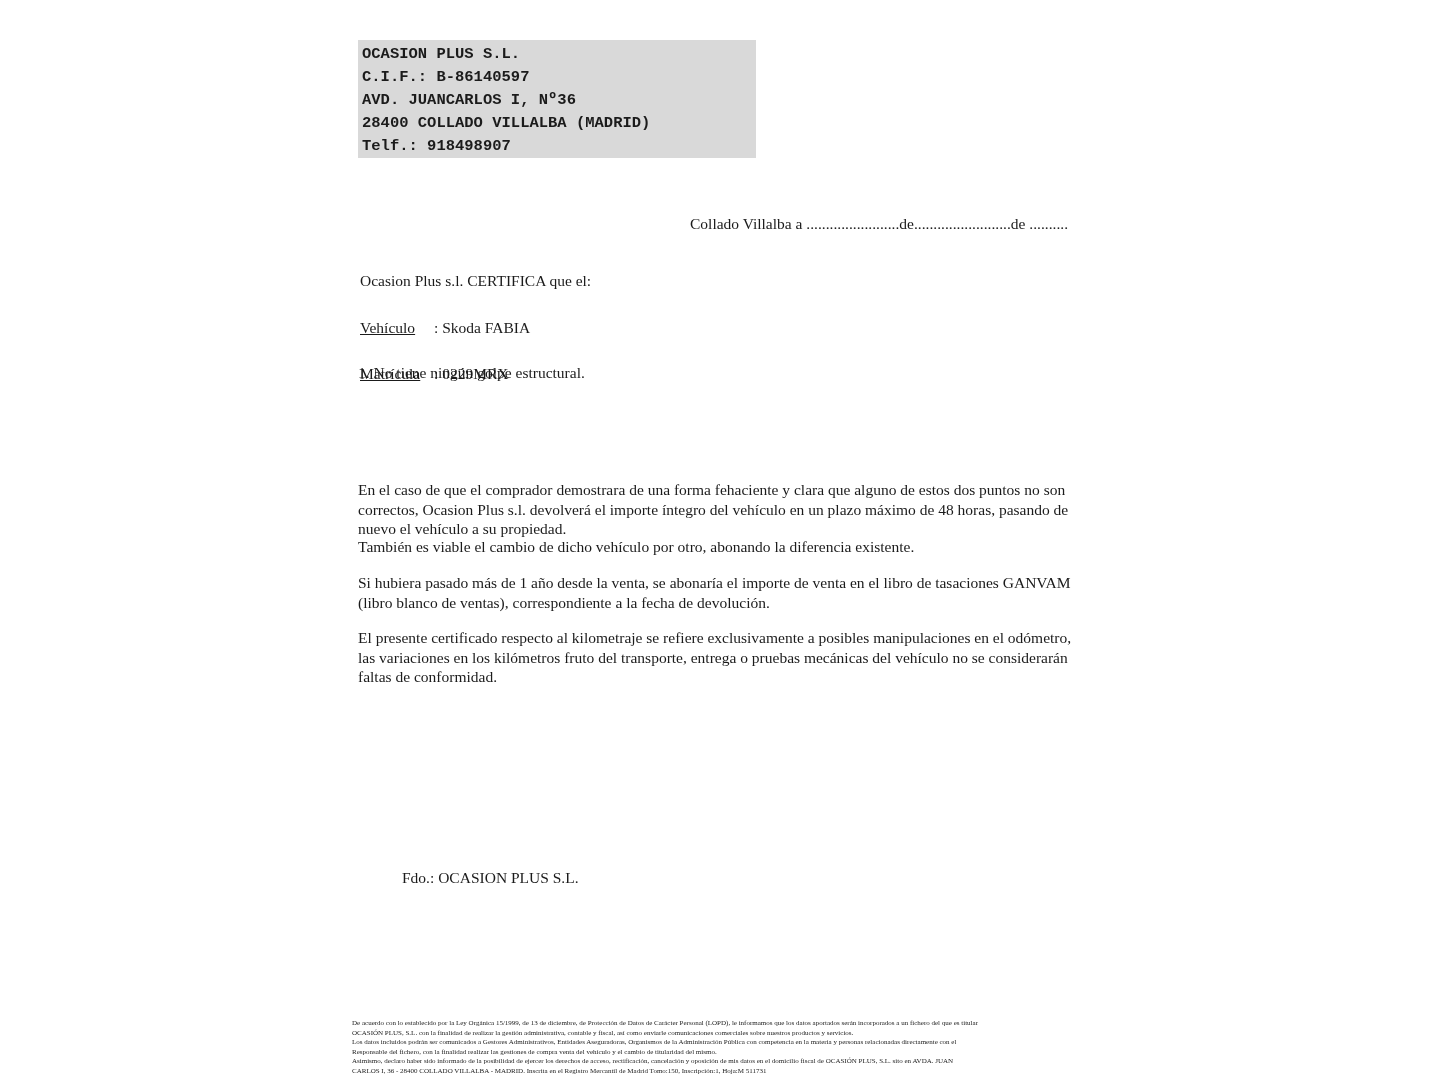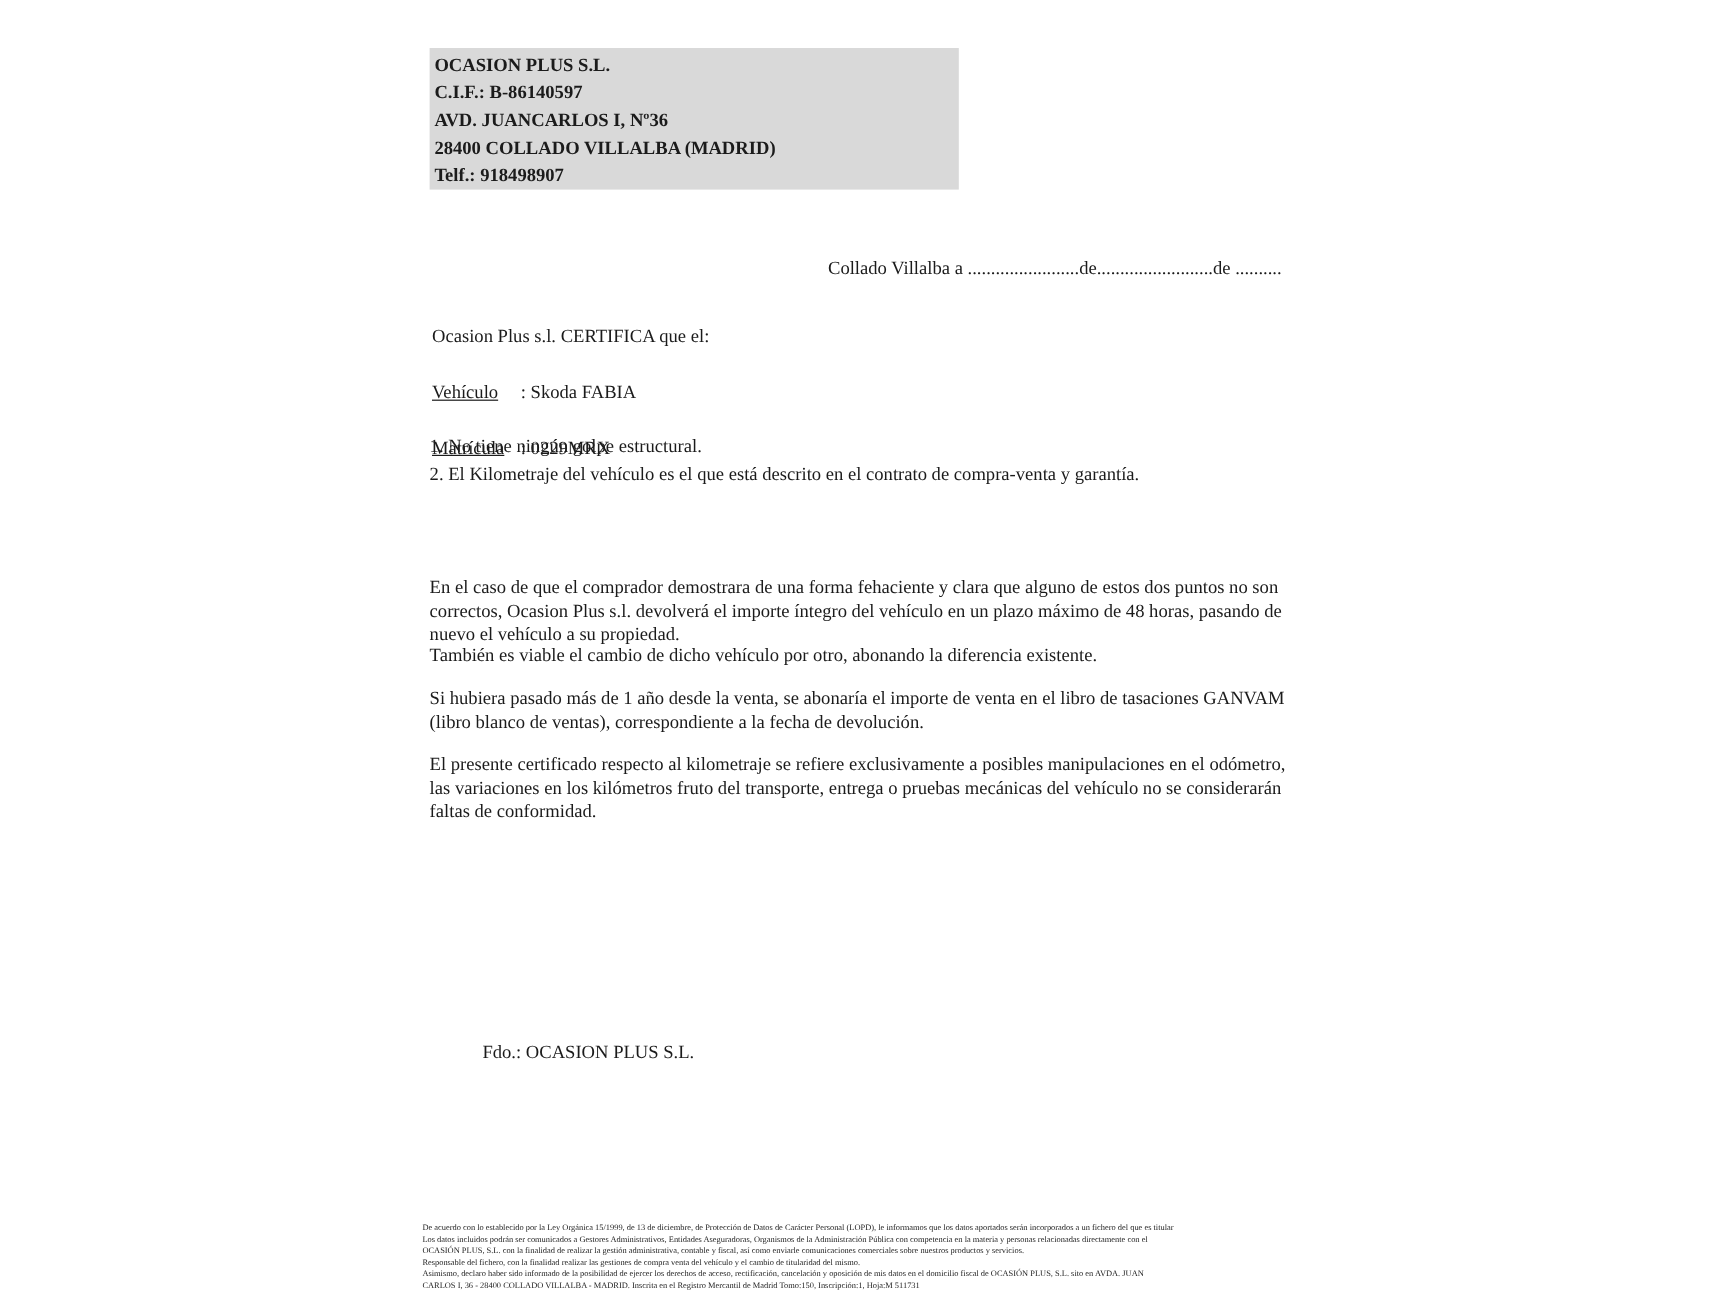--- a/index.html
+++ b/index.html
@@ -10,23 +10,24 @@
     font-family: "Liberation Serif", "DejaVu Serif", serif;
     color: #1b1b1b;
     overflow: hidden;
     position: relative;
   }
   .page { position: relative; width: 1440px; height: 1080px; background: #ffffff; }
 
   .header-box {
     position: absolute;
     left: 358px; top: 40px;
-    width: 441px; height: 118px;
+    width: 398px; height: 118px;
     background: #d9d9d9;
     padding: 3px 6px 0 4px;
+    font-family: Liberation Mono, monospace;
   }
   .header-box .hline {
     font-weight: bold;
     font-size: 15.5px;
     line-height: 23px;
     white-space: nowrap;
   }
 
   .date-line {
     position: absolute;
@@ -108,31 +109,30 @@
     <div class="cert-row">Ocasion Plus s.l. CERTIFICA que el:</div>
     <div class="cert-row">
       <span class="cert-label">Vehículo</span><span>: Skoda FABIA</span>
     </div>
     <div class="cert-row">
       <span class="cert-label">Matrícula</span><span>: 0229MRX</span>
     </div>
   </div>
 
   <div class="point point-1">1. No tiene ningún golpe estructural.</div>
-  <div class="point point-2">2. El Kilometraje del vehículo es el que está descrito en el contrato de compra-venta y garantía.</div>
 
   <div class="body-para para-1">En el caso de que el comprador demostrara de una forma fehaciente y clara que alguno de estos dos puntos no son correctos, Ocasion Plus s.l. devolverá el importe íntegro del vehículo en un plazo máximo de 48 horas, pasando de nuevo el vehículo a su propiedad.</div>
   <div class="body-para para-2">También es viable el cambio de dicho vehículo por otro, abonando la diferencia existente.</div>
   <div class="body-para para-3">Si hubiera pasado más de 1 año desde la venta, se abonaría el importe de venta en el libro de tasaciones GANVAM (libro blanco de ventas), correspondiente a la fecha de devolución.</div>
   <div class="body-para para-4">El presente certificado respecto al kilometraje se refiere exclusivamente a posibles manipulaciones en el odómetro, las variaciones en los kilómetros fruto del transporte, entrega o pruebas mecánicas del vehículo no se considerarán faltas de conformidad.</div>
 
   <div class="signature">Fdo.: OCASION PLUS S.L.</div>
 
   <div class="legal-footer">
     <div class="fline">De acuerdo con lo establecido por la Ley Orgánica 15/1999, de 13 de diciembre, de Protección de Datos de Carácter Personal (LOPD), le informamos que los datos aportados serán incorporados a un fichero del que es titular</div>
+    <div class="fline">OCASIÓN PLUS, S.L. con la finalidad de realizar la gestión administrativa, contable y fiscal, así como enviarle comunicaciones comerciales sobre nuestros productos y servicios.</div>
     <div class="fline">Los datos incluidos podrán ser comunicados a Gestores Administrativos, Entidades Aseguradoras, Organismos de la Administración Pública con competencia en la materia y personas relacionadas directamente con el</div>
-    <div class="fline">OCASIÓN PLUS, S.L. con la finalidad de realizar la gestión administrativa, contable y fiscal, así como enviarle comunicaciones comerciales sobre nuestros productos y servicios.</div>
     <div class="fline">Responsable del fichero, con la finalidad realizar las gestiones de compra venta del vehículo y el cambio de titularidad del mismo.</div>
     <div class="fline">Asimismo, declaro haber sido informado de la posibilidad de ejercer los derechos de acceso, rectificación, cancelación y oposición de mis datos en el domicilio fiscal de OCASIÓN PLUS, S.L. sito en AVDA. JUAN</div>
     <div class="fline">CARLOS I, 36 - 28400 COLLADO VILLALBA - MADRID. Inscrita en el Registro Mercantil de Madrid Tomo:150, Inscripción:1, Hoja:M 511731</div>
   </div>
 
 </div>
 
 </body></html>

